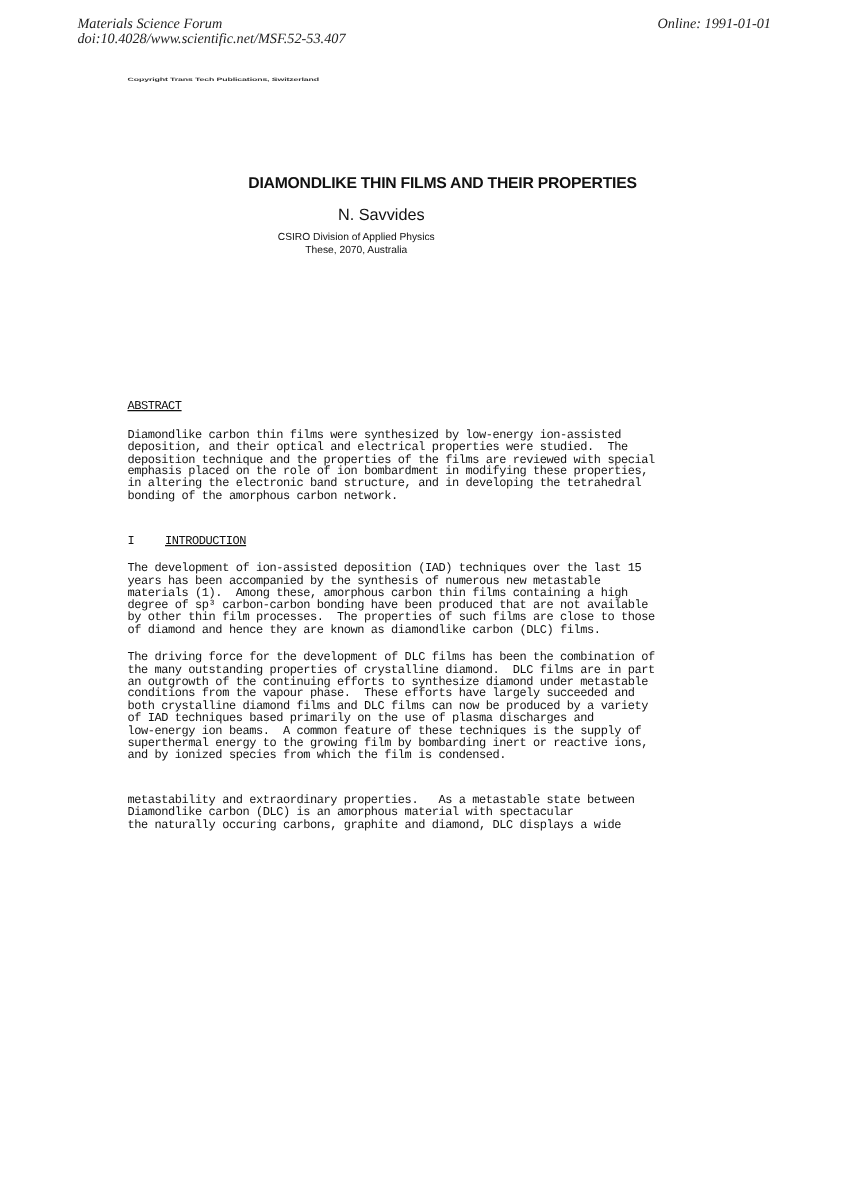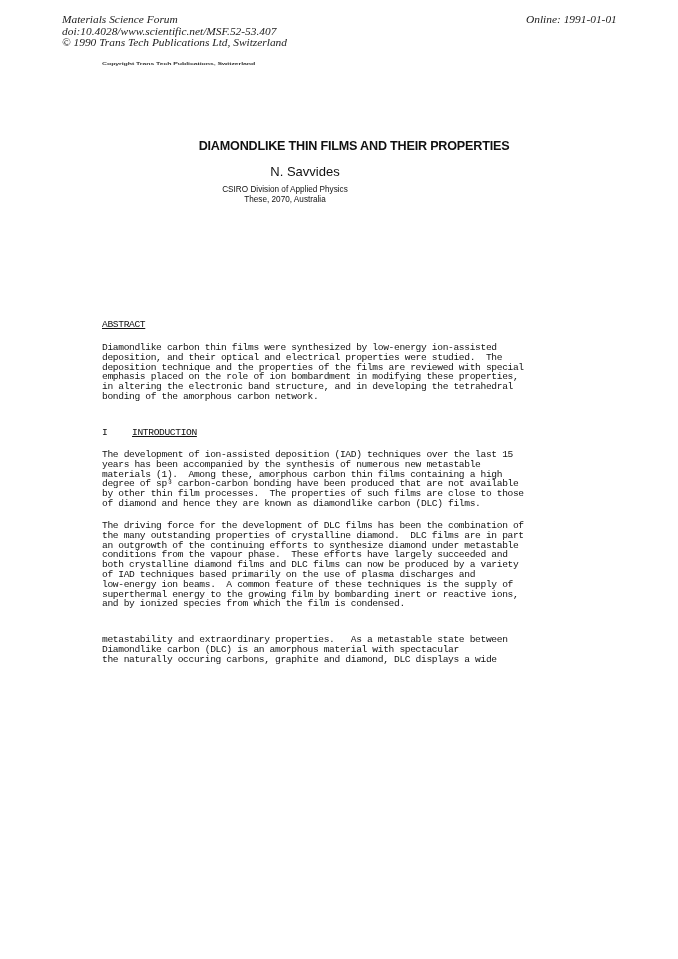--- a/index.html
+++ b/index.html
@@ -118,21 +118,20 @@
       display: inline-block;
       width: 30px;
     }
   </style>
 </head>
 <body>
 
 <div class="meta">
   <div>Materials Science Forum</div>
   <div>doi:10.4028/www.scientific.net/MSF.52-53.407</div>
-  <div>© 1990 Trans Tech Publications Ltd, Switzerland</div>
 </div>
 <div class="online">Online: 1991-01-01</div>
 <div class="copyright-faint">Copyright Trans Tech Publications, Switzerland</div>
 
 <div class="title">DIAMONDLIKE THIN FILMS AND THEIR PROPERTIES</div>
 <div class="author">N. Savvides</div>
 <div class="affil">
   <div>CSIRO Division of Applied Physics</div>
   <div>These, 2070, Australia</div>
 </div>

